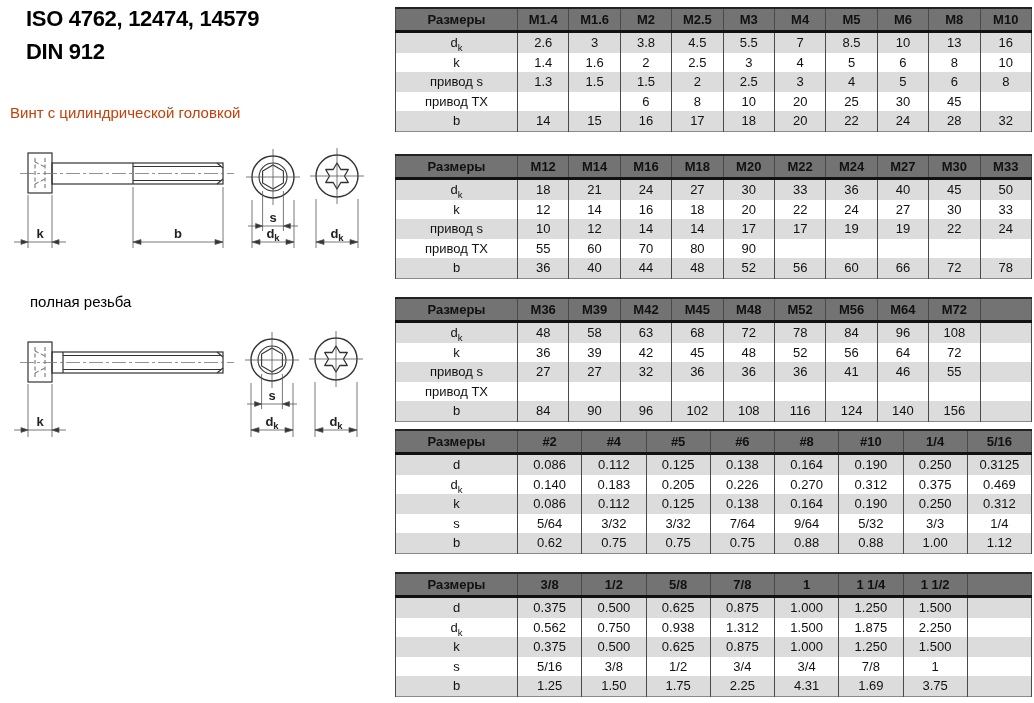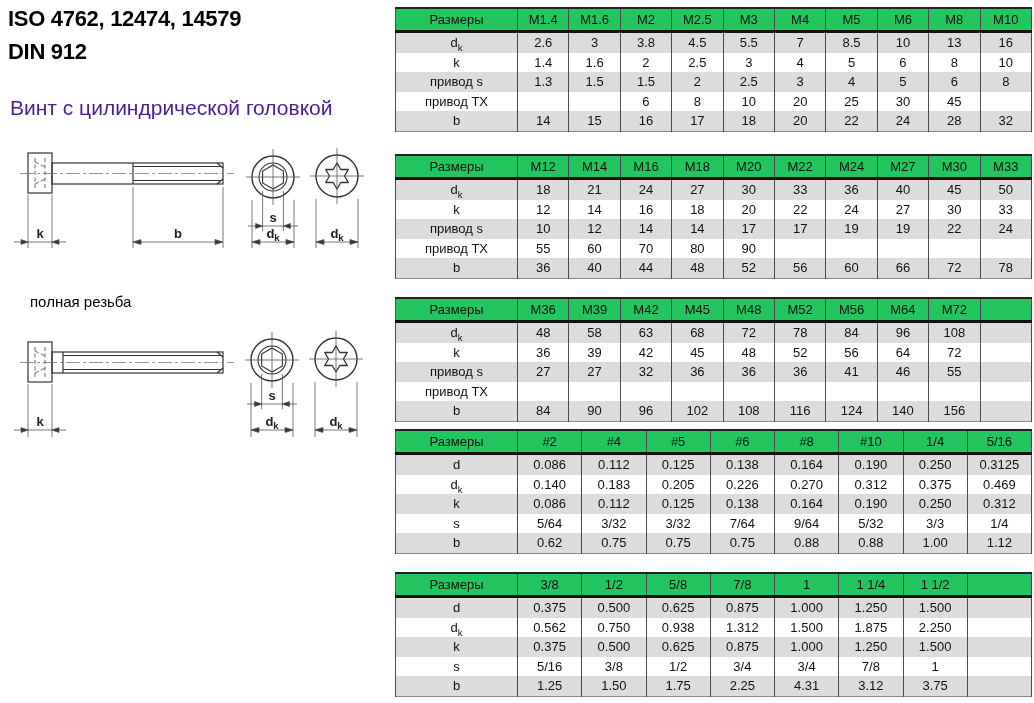--- a/index.html
+++ b/index.html
@@ -1,35 +1,35 @@
 <!DOCTYPE html>
 <html><head>
 <meta charset="utf-8">
 <style>
   html,body{margin:0;padding:0;}
   body{
     width:1034px;height:703px;position:relative;background:#ffffff;
     font-family:"Liberation Sans",sans-serif;color:#111;overflow:hidden;
   }
   .title{
-    position:absolute;left:8px;top:2px;font-size:22px;font-weight:bold;
+    position:absolute;left:26px;top:2px;font-size:22px;font-weight:bold;
     line-height:1.5;letter-spacing:-0.3px;color:#000;
   }
-  .subtitle{position:absolute;left:10px;top:96px;font-size:21px;color:#4c1d95;}
+  .subtitle{position:absolute;left:10px;top:104px;font-size:15px;color:#c2410c;}
   .full-thread{position:absolute;left:30px;top:293px;font-size:15px;color:#000;}
   svg.draw{position:absolute;}
   #d1{left:10px;top:145px;}
   #d2{left:10px;top:315px;}
   .dimtxt{font-family:"Liberation Sans",sans-serif;font-size:13px;font-weight:bold;fill:#222;}
   table.dim{
     position:absolute;left:395px;width:637px;border-collapse:collapse;table-layout:fixed;
     font-size:13px;text-align:center;border-top:2px solid #222;border-bottom:1px solid #8a8a8a;
   }
   .dim th,.dim td{border-left:1px solid #4a4a4a;border-right:1px solid #4a4a4a;padding:0;}
-  .dim th{background:#22c55e;font-weight:normal;height:21px;border-bottom:3px solid #111;}
+  .dim th{background:#737373;font-weight:bold;height:21px;border-bottom:3px solid #111;}
   .dim td{height:19.5px;background:#ffffff;}
   .dim tr.shade td{background:#dcdcdc;}
   .dim sub{font-size:9.5px;line-height:0;}
 </style>
 </head>
 <body>
 
 <div class="title">
   <div>ISO 4762, 12474, 14579</div>
   <div>DIN 912</div>
@@ -610,19 +610,19 @@
           <td>1</td>
           <td></td>
         </tr>
         <tr class="shade">
           <td>b</td>
           <td>1.25</td>
           <td>1.50</td>
           <td>1.75</td>
           <td>2.25</td>
           <td>4.31</td>
-          <td>3.12</td>
+          <td>1.69</td>
           <td>3.75</td>
           <td></td>
         </tr>
       </tbody>
     </table>
   </div>
 
 </body></html>

